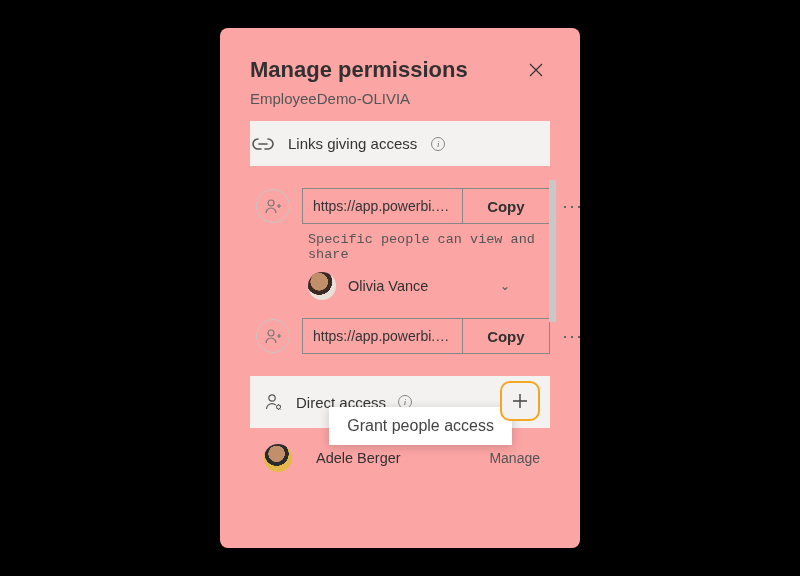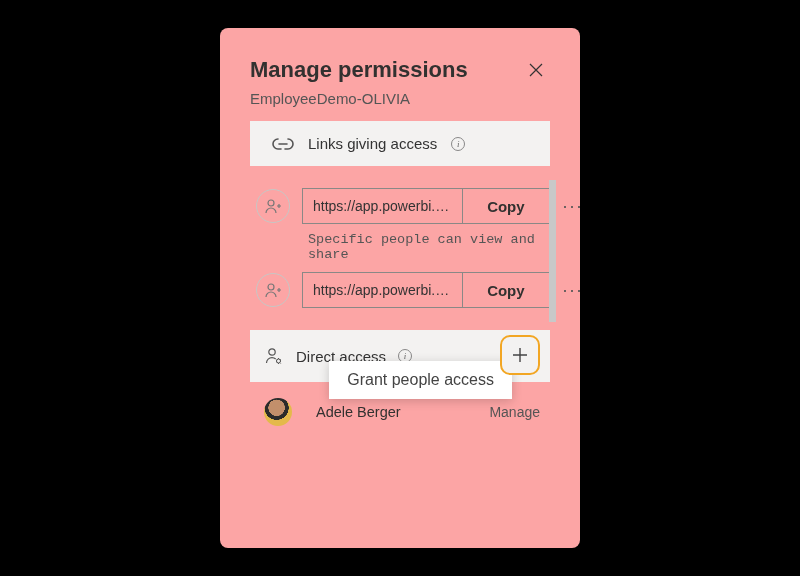--- a/index.html
+++ b/index.html
@@ -43,21 +43,21 @@
     color: #333;
   }
   .subtitle {
     font-size: 15px;
     color: #555;
     padding: 0 41px 14px 30px;
   }
   .section-bar {
     background: #f3f2f1;
     margin: 0 30px 14px 30px;
-    padding: 14px 22px;
+    padding: 14px 2px;
     display: flex;
     align-items: center;
     gap: 14px;
   }
   .section-label {
     font-size: 15px;
     color: #333;
   }
   .info-icon {
     width: 14px;
@@ -258,20 +258,25 @@
             <path d="M13 9h4M15 7v4" stroke="#777" stroke-width="1.2"></path>
           </svg>
       </div>
       <div class="url-wrap">
         <div class="url-input">https://app.powerbi.c…</div>
         <div class="copy-btn">Copy</div>
       </div>
       <div class="more-btn">···</div>
     </div>
     <div class="link-desc">Specific people can view and share</div>
+    <div class="person-row">
+      <div class="avatar av-olivia"></div>
+      <span class="person-name">Olivia Vance</span>
+      <span class="chevron">⌄</span>
+    </div>
 
     <div class="link-row">
       <div class="circle-icon">
         <svg width="18" height="18" viewBox="0 0 18 18">
             <circle cx="7" cy="6" r="3" fill="none" stroke="#777" stroke-width="1.2"></circle>
             <path d="M2 16c0-3 2.5-5 5-5s5 2 5 5" fill="none" stroke="#777" stroke-width="1.2"></path>
             <path d="M13 9h4M15 7v4" stroke="#777" stroke-width="1.2"></path>
           </svg>
       </div>
       <div class="url-wrap">

